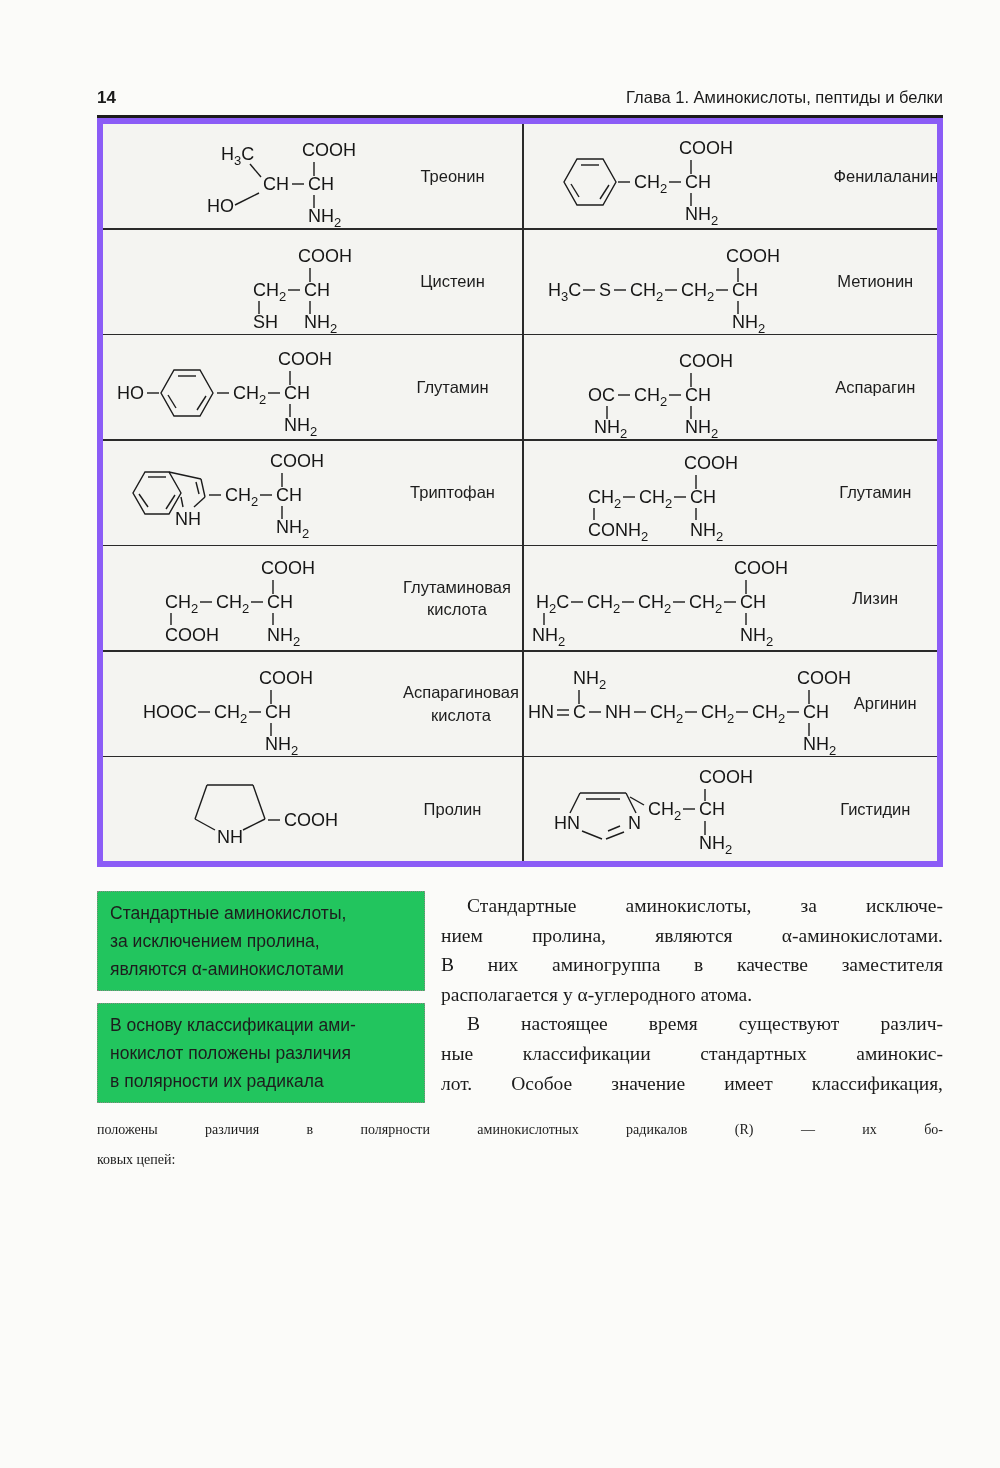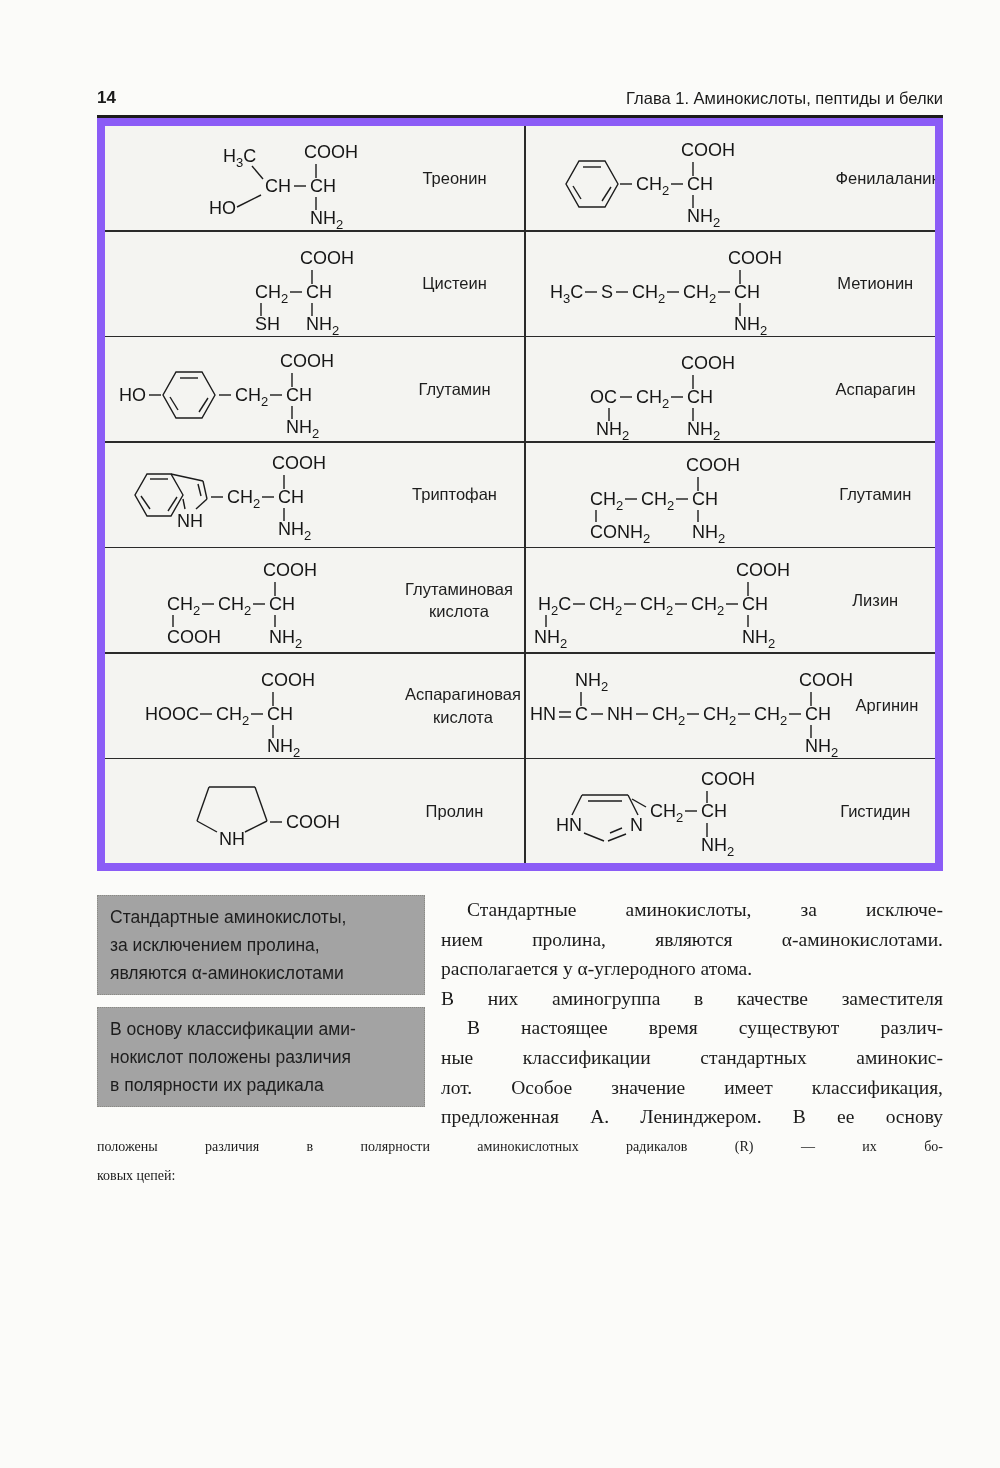--- a/index.html
+++ b/index.html
@@ -1,31 +1,31 @@
 <!DOCTYPE html>
 <html lang="ru"><head>
 <meta charset="utf-8">
 <style>
   html,body{margin:0;padding:0;}
   .page{width:1000px;height:1468px;background:#fbfbf9;color:#1b1b1b;
         font-family:"Liberation Sans",sans-serif;box-sizing:border-box;
         padding:88px 57px 0 97px;position:relative;overflow:hidden;}
-  .pagehead{display:flex;justify-content:space-between;align-items:flex-end;
+  .pagehead{display:flex;justify-content:space-between;align-items:flex-start;
         border-bottom:3px solid #1c1c1c;padding-bottom:7px;font-size:16.5px;}
   .pagenum{font-weight:bold;font-size:17px;}
   .caption{text-align:right;font-style:italic;font-size:17px;margin:22px 0 14px;}
-  .amino-table{border:8px solid #8b5cf6;background:#2a2a2a;display:grid;
+  .amino-table{border:6px solid #8b5cf6;background:#2a2a2a;display:grid;
         grid-template-columns:419px 1fr;grid-auto-rows:104px;gap:1.5px;}
   .cell{background:#f4f4f1;display:flex;align-items:center;overflow:hidden;}
   .cell svg{flex:0 0 auto;display:block;}
   .cell-label{flex:1;text-align:center;font-size:16.5px;line-height:1.35;
         white-space:pre-line;padding-right:20px;color:#1d1d1d;}
   .below{display:flex;gap:16px;margin-top:24px;}
   .boxes{width:328px;flex:0 0 auto;}
-  .note-box{border:1px dotted #8a8a85;background:#a3a3a3;padding:7px 12px;
+  .note-box{border:1px dotted #8a8a85;background:#22c55e;padding:7px 12px;
         font-size:17.5px;line-height:28px;white-space:pre-line;margin-bottom:12px;
         color:#1d1d1d;}
   .coltext{flex:1;font-family:"Liberation Serif",serif;font-size:19.5px;
         line-height:29.6px;}
   .fulltext{font-family:"Liberation Serif",serif;font-size:14px;line-height:29.6px;}
   .bl{text-align:justify;}
   .bl.j{text-align-last:justify;}
   .bl.i{text-indent:26px;}
   svg text{font-family:"Liberation Sans",sans-serif;font-size:18px;fill:#161616;}
   svg line,svg polygon,svg polyline{stroke:#1c1c1c;stroke-width:1.4;fill:none;}
@@ -299,26 +299,25 @@
       <div class="note-box">Стандартные аминокислоты,
 за исключением пролина,
 являются α-аминокислотами</div>
       <div class="note-box">В основу классификации ами-
 нокислот положены различия
 в полярности их радикала</div>
     </div>
     <div class="coltext" id="coltext">
         <div class="bl j i">Стандартные аминокислоты, за исключе-</div>
         <div class="bl j">нием пролина, являются α-аминокислотами.</div>
+        <div class="bl j">В них аминогруппа в качестве заместителя</div>
         <div class="bl">располагается у α-углеродного атома.</div>
-        <div class="bl j">В них аминогруппа в качестве заместителя</div>
         <div class="bl j i">В настоящее время существуют различ-</div>
         <div class="bl j">ные классификации стандартных аминокис-</div>
         <div class="bl j">лот. Особое значение имеет классификация,</div>
-        <div class="bl j">предложенная А. Ленинджером. В ее основу</div>
       </div>
   </div>
 
   <div class="fulltext" id="fulltext">
       <div class="bl j">положены различия в полярности аминокислотных радикалов (R) — их бо-</div>
       <div class="bl">ковых цепей:</div>
     </div>
 </div>
 
 </body></html>

